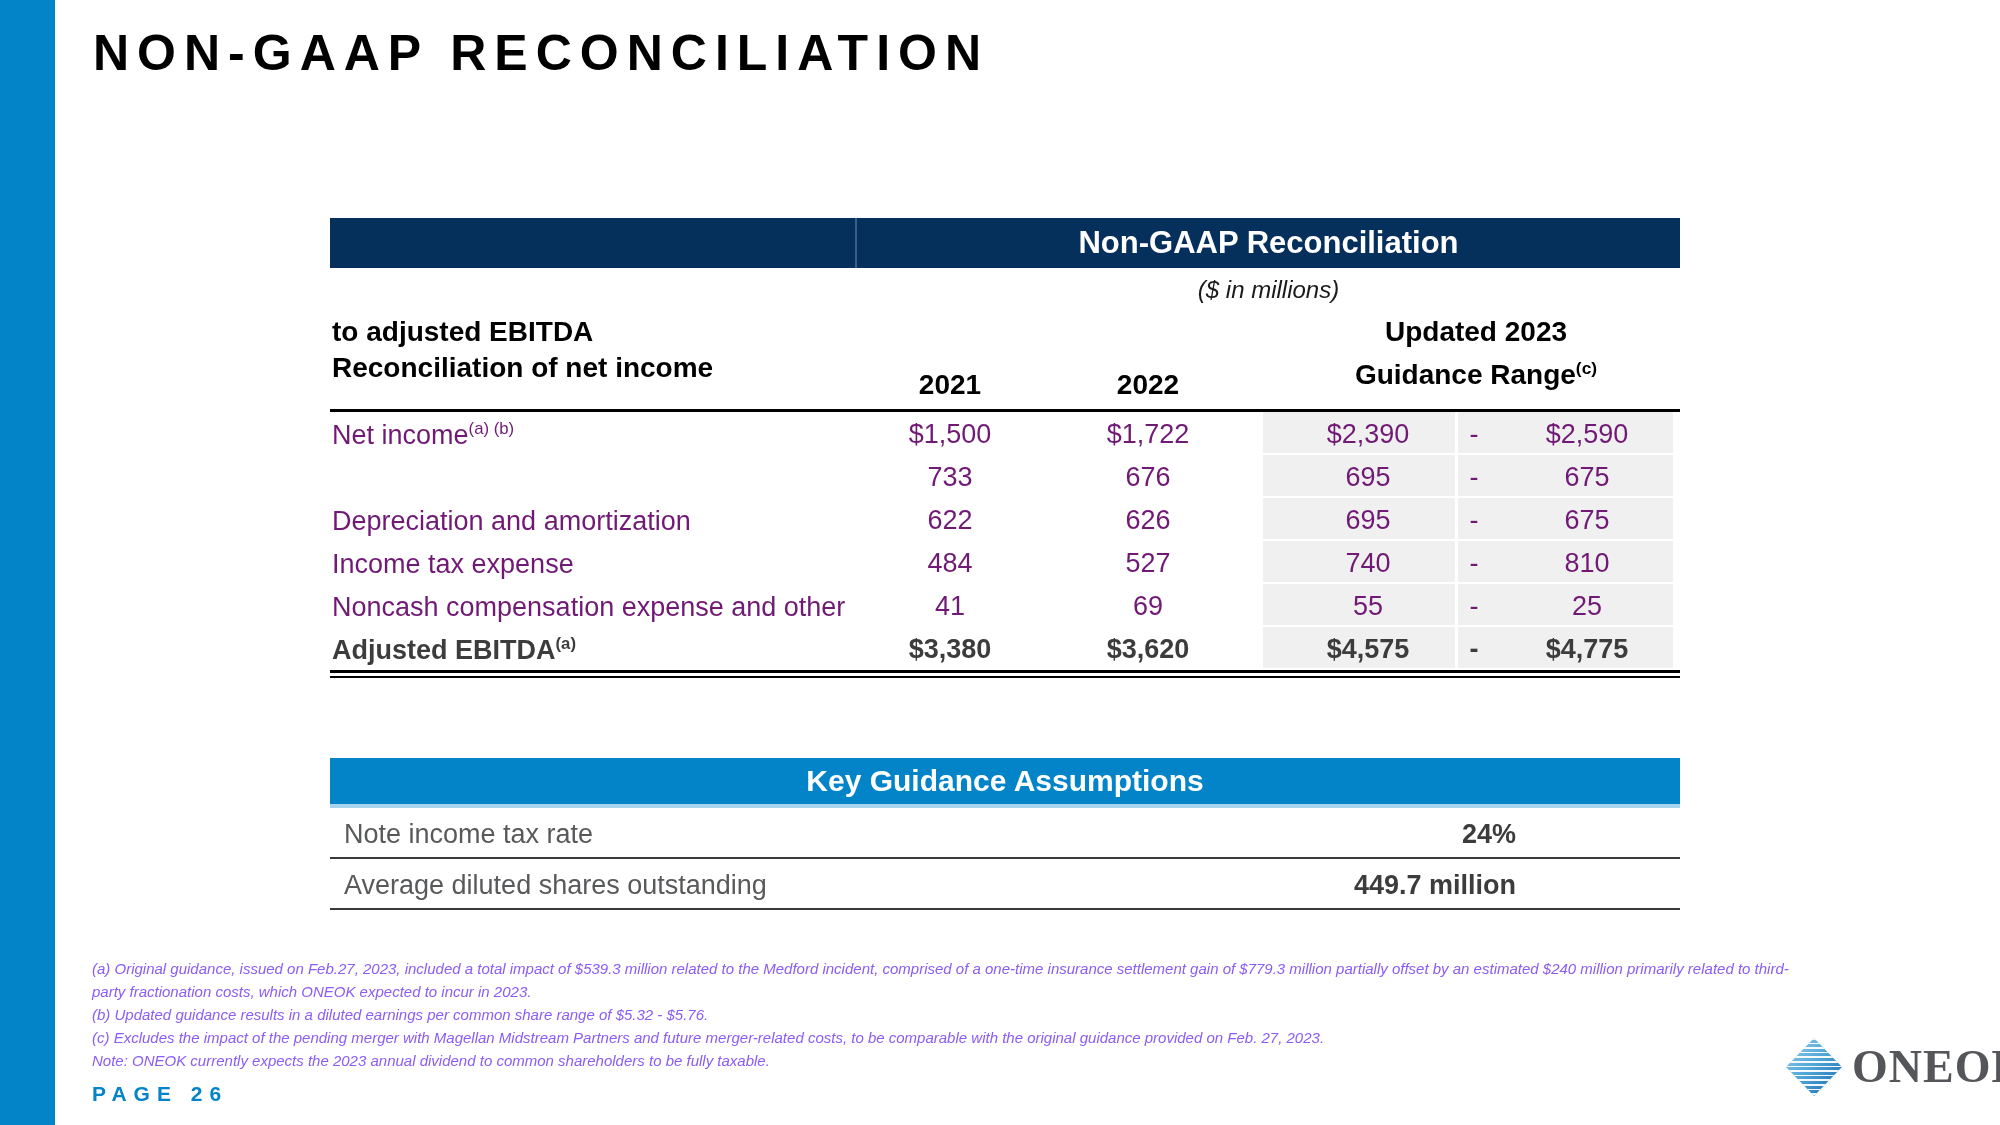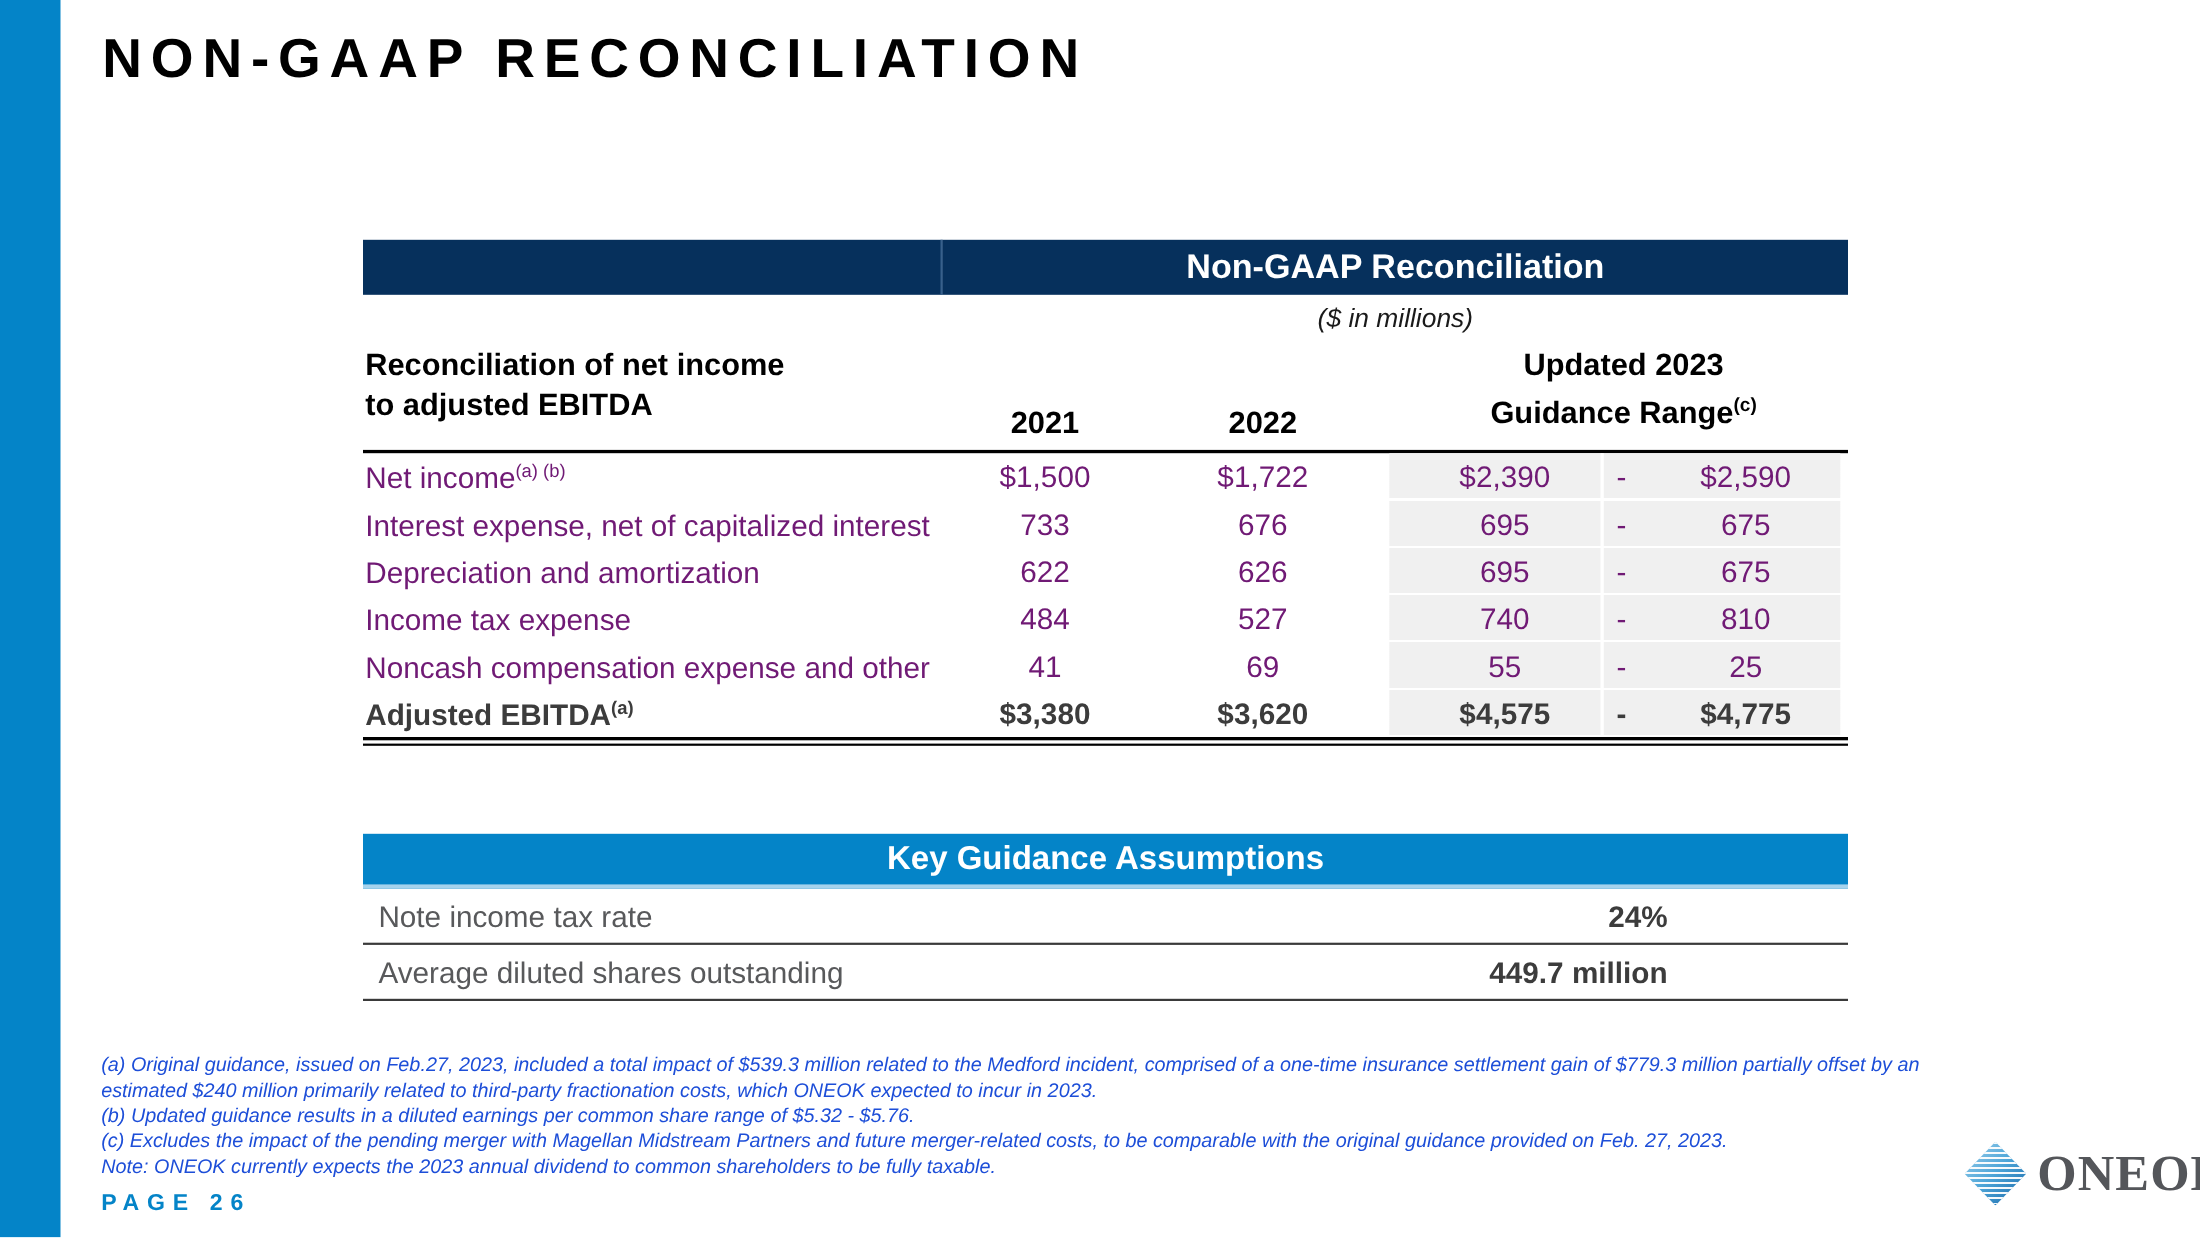--- a/index.html
+++ b/index.html
@@ -56,21 +56,21 @@
     color:#fff; font-size:30px; font-weight:bold;
     display:flex; align-items:center; justify-content:center;margin-top:46px;
   }
   .kga-row { position:relative; height:51px; border-bottom:2px solid #3a3a3a; font-size:27px; }
   .kga-row .lbl { position:absolute; left:14px; top:11px; color:#58595B; }
   .kga-row .val { position:absolute; left:846px; width:340px; top:11px; text-align:right; font-weight:bold; color:#3C3C3C; }
 
   
   .footnotes {
     position:absolute; left:92px; top:957px; width:1720px;
-    font-size:18px; font-style:italic; color:#1d4ed8; line-height:23px;
+    font-size:15px; font-style:italic; color:#8b5cf6; line-height:23px;
   }
   .pageno {
     position:absolute; left:92px; top:1082px; color:#0484C8; font-weight:bold;
     font-size:21px; letter-spacing:7px;
   }
   .logo { position:absolute; left:1786px; top:1038px; display:flex; align-items:center; }
   .logo-diamond {
     width:56px; height:58px;
     clip-path:polygon(50% 0, 100% 50%, 50% 100%, 0 50%);
     background-image:
@@ -91,22 +91,22 @@
 
   <div class="recon">
     <div class="recon-hdr">
       <div class="cell-l"></div>
       <div class="cell-r">Non-GAAP Reconciliation</div>
     </div>
     <div class="recon-sub">($ in millions)</div>
 
     <div class="colhead">
       <div class="stub">
+        <div>to adjusted EBITDA</div>
         <div>Reconciliation of net income</div>
-        <div>to adjusted EBITDA</div>
       </div>
       <div class="y1">2021</div>
       <div class="y2">2022</div>
       <div class="gd">
         <div>Updated 2023</div>
         <div><span>Guidance Range</span><sup>(c)</sup></div>
       </div>
     </div>
 
     <div class="rows">
@@ -115,21 +115,20 @@
 
       <div class="trow">
         <span class="lbl"><span>Net income</span><sup>(a) (b)</sup></span>
         <span class="v21">$1,500</span>
         <span class="v22">$1,722</span>
         <span class="vlo">$2,390</span>
         <span class="vda">-</span>
         <span class="vhi">$2,590</span>
       </div>
       <div class="trow">
-        <span class="lbl"><span>Interest expense, net of capitalized interest</span><sup></sup></span>
         <span class="v21">733</span>
         <span class="v22">676</span>
         <span class="vlo">695</span>
         <span class="vda">-</span>
         <span class="vhi">675</span>
       </div>
       <div class="trow">
         <span class="lbl"><span>Depreciation and amortization</span><sup></sup></span>
         <span class="v21">622</span>
         <span class="v22">626</span>

